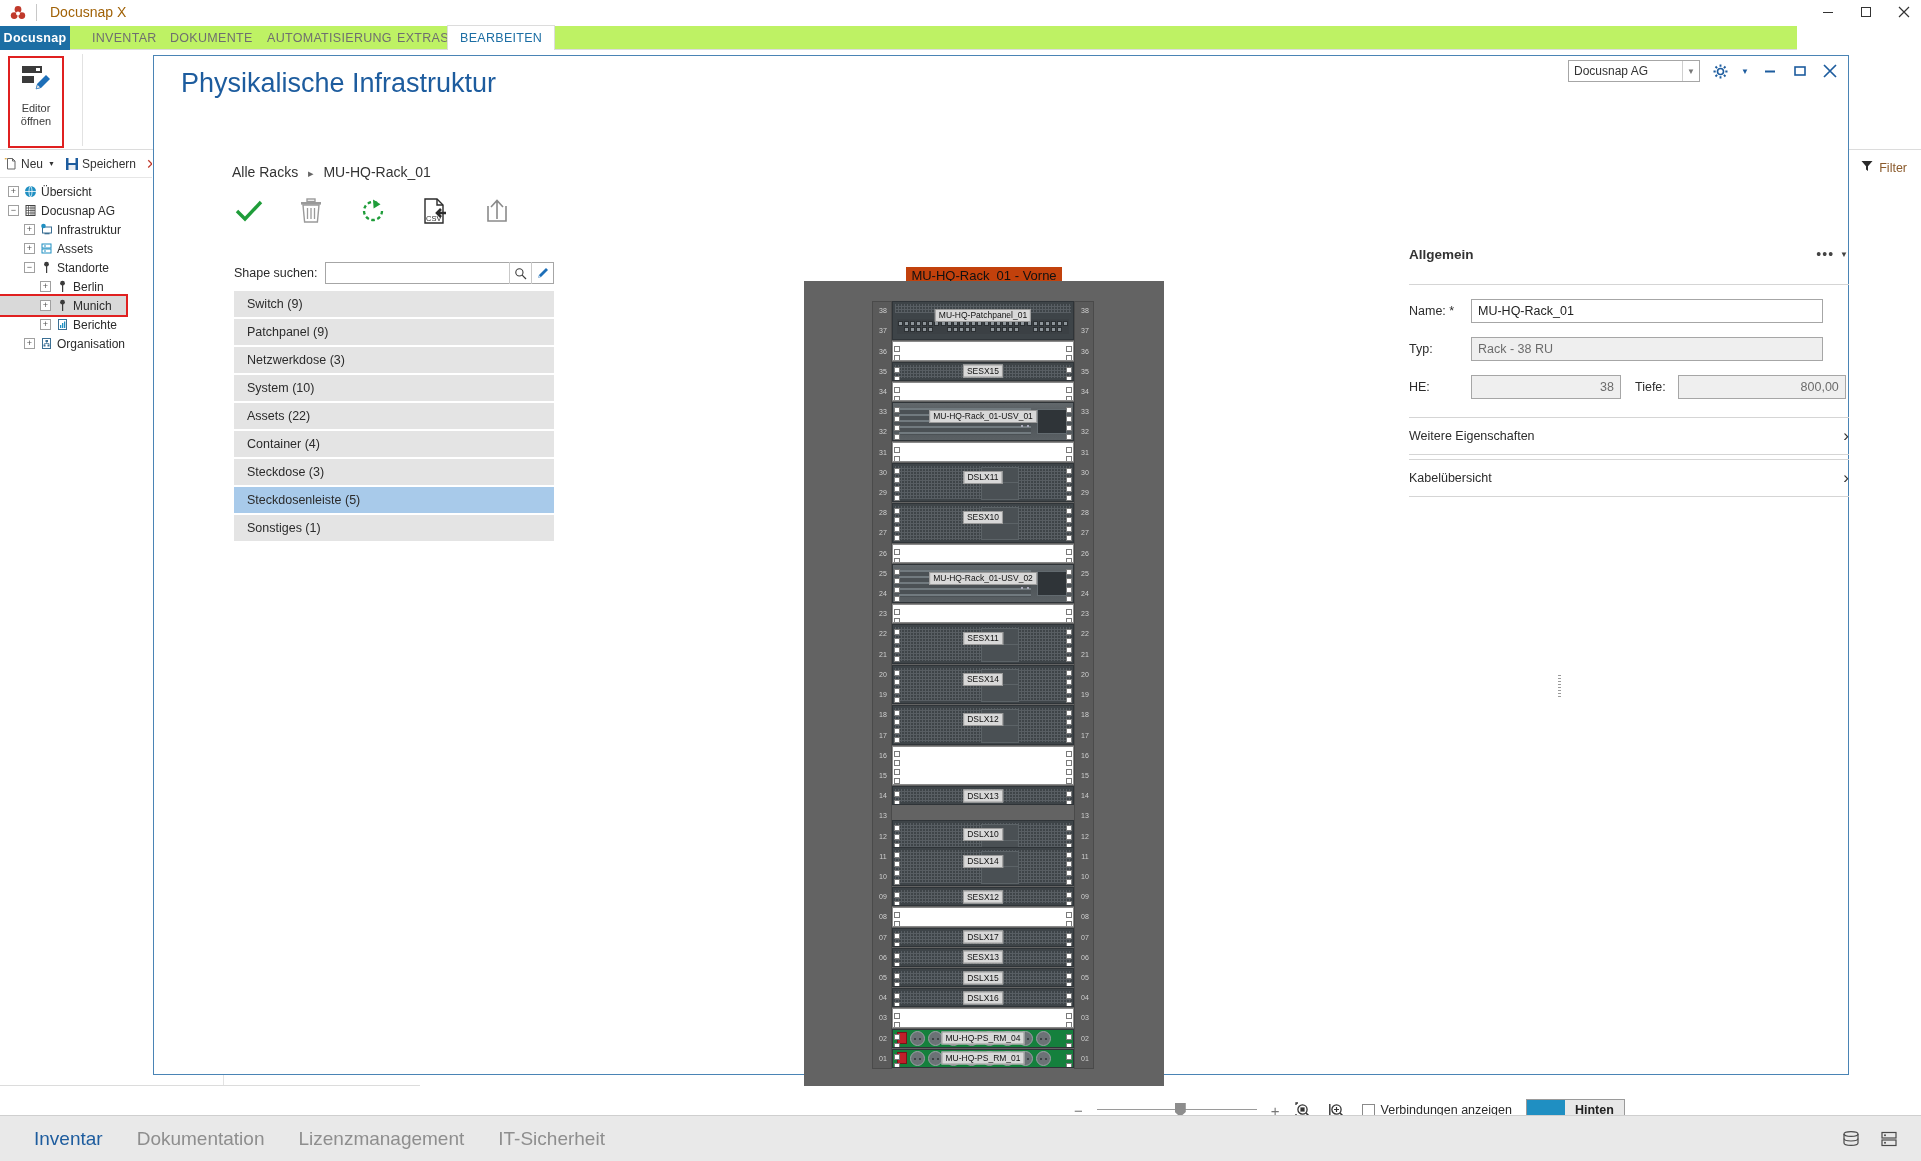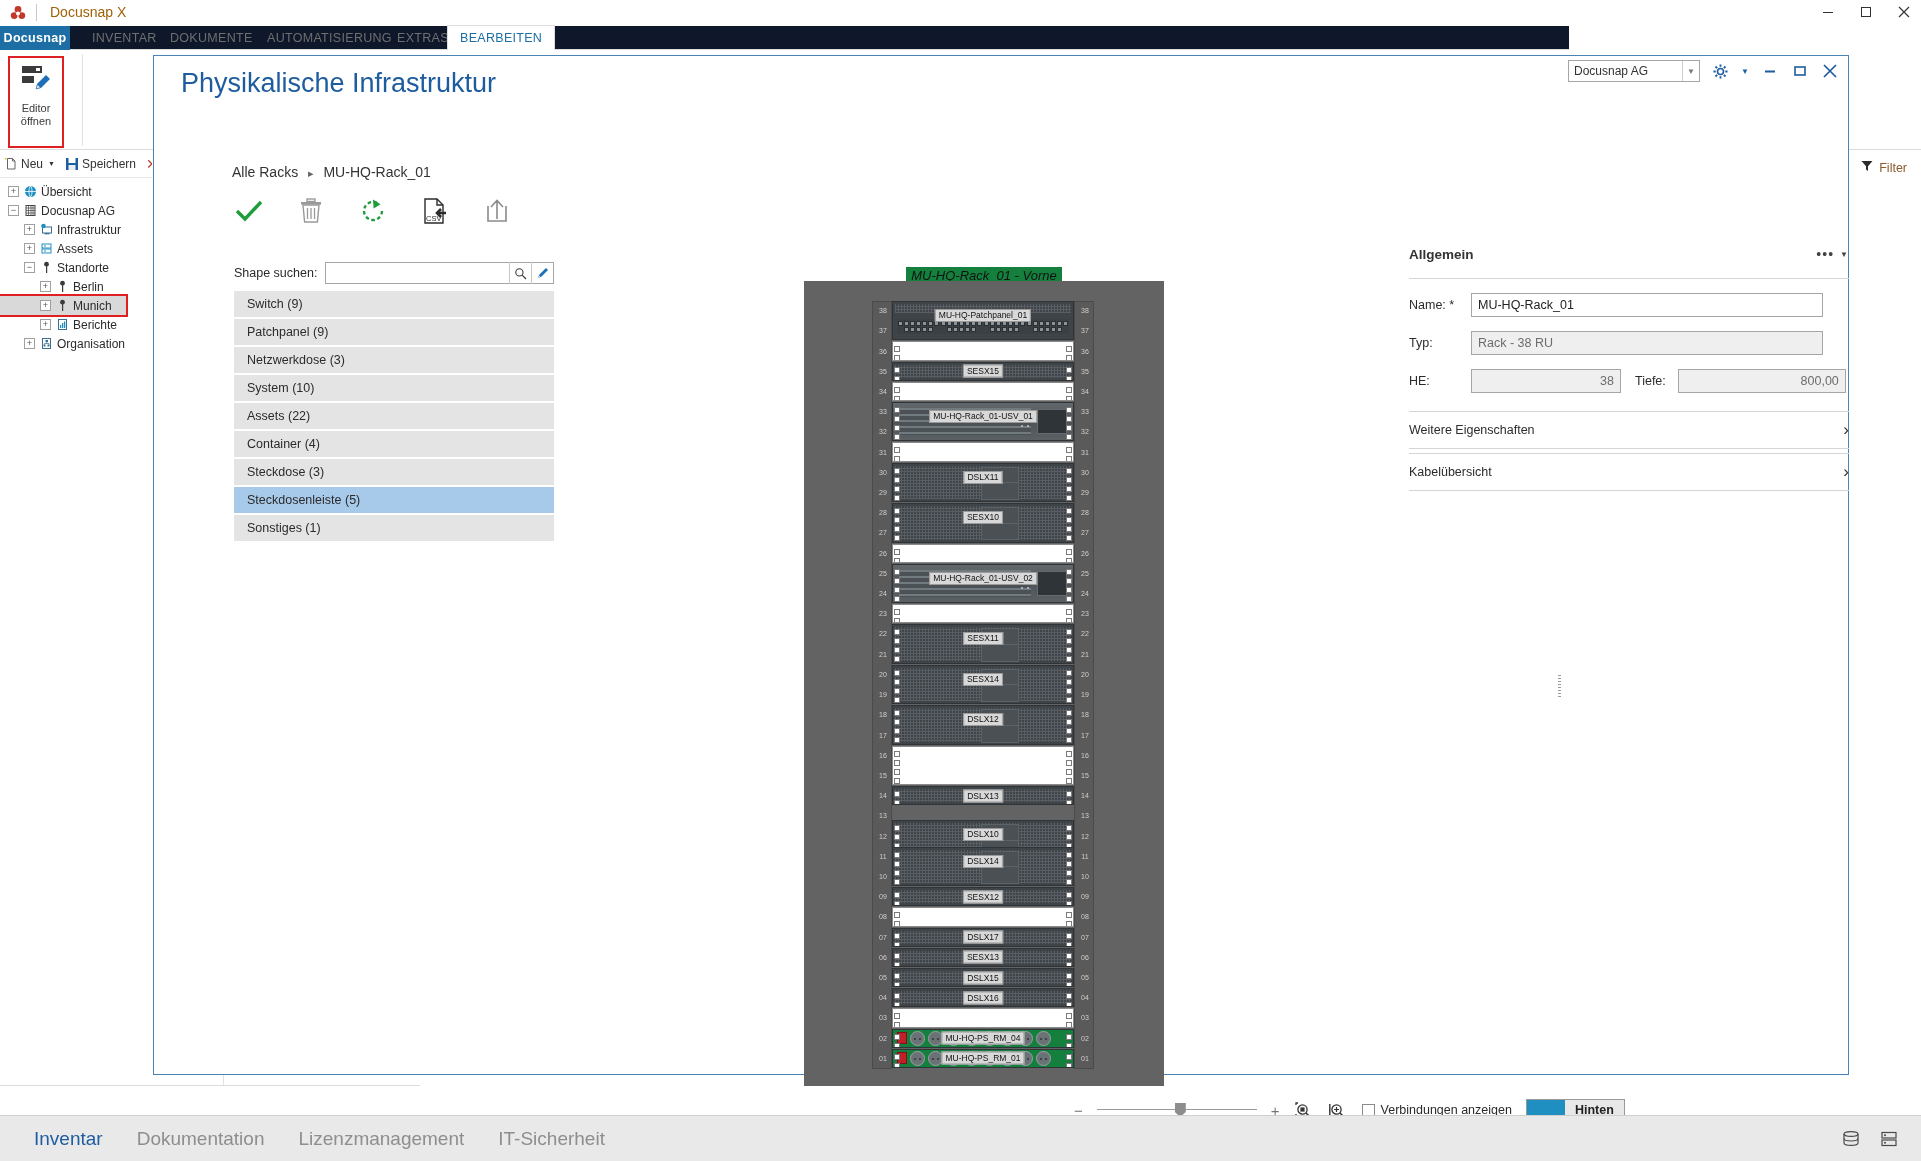--- a/index.html
+++ b/index.html
@@ -14,21 +14,21 @@
 
   
   .titlebar { position:absolute; left:0; top:0; width:1921px; height:26px; background:#fff; }
   .tb-logo { position:absolute; left:8px; top:3px; width:20px; height:20px; }
   .tb-sep  { position:absolute; left:36px; top:4px; width:1px; height:17px; background:#c8c8c8; }
   .tb-title{ position:absolute; left:50px; top:4px; font-size:14px; color:#a16207; }
   .tb-btns { position:absolute; right:6px; top:2px; display:flex; gap:16px; align-items:center; }
   .tb-btn  { width:22px; height:20px; display:flex; align-items:center; justify-content:center; color:#3b3b3b; font-size:14px; cursor:default; }
 
   
-  .ribbon { position:absolute; left:0; top:26px; width:1569px; height:24px; background:#0f172a; border-bottom:1px solid #dcdcdc; }
+  .ribbon { position:absolute; left:0; top:26px; width:1797px; height:24px; background:#bef264; border-bottom:1px solid #dcdcdc; }
   .rtab { position:absolute; top:0; height:24px; line-height:24px; padding:0 12px; font-size:12.5px; color:#6f6f6f; letter-spacing:.3px; cursor:default; white-space:nowrap;}
   .rtab.active-blue { background:#1c6ea4; color:#fff; font-weight:600; }
   .rtab.active-white{ background:#fff; color:#1c6ea4; border-left:1px solid #dcdcdc; border-right:1px solid #dcdcdc; border-top:1px solid #dcdcdc; height:25px;}
 
   
   .ribbonbody { position:absolute; left:0; top:50px; width:1921px; height:100px; background:#fff; border-bottom:1px solid #dcdcdc; }
   .edbtn { position:absolute; left:8px; top:6px; width:56px; height:92px; border:2px solid #e02020; display:flex; flex-direction:column; align-items:center; justify-content:flex-start; padding-top:6px; cursor:default;}
   .edbtn .lbl { font-size:11px; color:#3b3b3b; line-height:13px; text-align:center; margin-top:5px;}
   .rb-sep { position:absolute; left:82px; top:4px; width:1px; height:92px; background:#e2e2e2;}
 
@@ -66,21 +66,21 @@
   .sp-input { flex:1; height:22px; border:1px solid #a6a6a6; background:#fff; position:relative; display:flex; align-items:center;}
   .sp-input input { border:none; outline:none; width:100%; height:20px; font-size:12px; padding-left:4px; font-family:"Liberation Sans",sans-serif;}
   .sp-ibtn { width:22px; height:22px; border-left:1px solid #c9c9c9; display:flex; align-items:center; justify-content:center; flex:none; cursor:default;}
   .shape-list { margin-top:6px; }
   .shape-item { height:26px; line-height:26px; background:#e4e4e4; margin-bottom:2px; padding-left:13px; font-size:12.5px; color:#2b2b2b; cursor:default;}
   .shape-item.sel { background:#a8caea; }
 
   
   .rackstage { position:absolute; left:650px; top:225px; width:360px; height:805px; background:#636363; }
   .rack-caption { position:absolute; left:650px; top:212px; width:360px; text-align:center; font-size:13px; color:#111; }
-  .rack-caption span { background:#15803d; padding:1px 5px;font-style:italic;}
+  .rack-caption span { background:#c2410c; padding:1px 5px;}
   .rack-frame { position:absolute; left:68px; top:20px; width:222px; height:768px; background:#636363;}
   .rail { position:absolute; top:0; width:20px; height:768px; background:#5a5a5a; border:1px solid #4a4a4a;}
   .rail.left { left:0; } .rail.right { right:0; }
   .runum { position:absolute; width:20px; text-align:center; font-size:7px; color:#d0d0d0; font-family:"Liberation Sans",sans-serif;}
   .slotarea { position:absolute; left:20px; top:0; width:182px; height:768px;}
   .dev { position:absolute; left:0; width:182px; border:1px solid #2f3438; overflow:hidden; }
   .dev.dark { background:#3e4448; }
   .dev.empty { background:#ffffff; border:1px solid #8a8a8a;}
   .dev.usv { background:linear-gradient(180deg,#62686c 0%,#4e5458 50%,#5a6064 100%); }
   .dev.pdu { background:#15803d; }
@@ -100,21 +100,21 @@
   .ppblock { width:44px; height:15px; background:#3b4044; display:flex; flex-wrap:wrap; align-content:center; justify-content:center; gap:1px; padding:1px;}
   .ppport { width:5px; height:5px; background:#8d9499; border:1px solid #2c3033;}
   .socket { width:15px; height:15px; border-radius:50%; background:#6b7276; border:1px solid #9aa1a5; position:relative;}
   .socket::before,.socket::after{content:"";position:absolute;width:2px;height:2px;background:#2f3438;border-radius:50%;top:6px;}
   .socket::before{left:3px;} .socket::after{right:3px;}
   .pdurow { position:absolute; inset:1px; display:flex; align-items:center; gap:3px; padding-left:3px;}
   .pduswitch { width:10px; height:12px; background:#c0202a; border:1px solid #7a1218; flex:none;}
 
   
   .proppanel { position:absolute; left:1255px; top:190px; width:440px; }
-  .pp-head { display:flex; align-items:center; justify-content:space-between; border-bottom:1px solid #d5d5d5; padding-bottom:16px;}
+  .pp-head { display:flex; align-items:center; justify-content:space-between; border-bottom:1px solid #d5d5d5; padding-bottom:22px;}
   .pp-title { font-size:13.5px; font-weight:bold; color:#333;}
   .pp-dots { font-size:14px; color:#444; letter-spacing:1px; display:flex; align-items:center; gap:6px;}
   .pp-row { display:flex; align-items:center; margin-top:14px; }
   .pp-lbl { width:62px; font-size:12.5px; color:#2b2b2b; flex:none;}
   .pp-field { height:24px; border:1px solid #a6a6a6; background:#fff; font-size:12.5px; display:flex; align-items:center; padding:0 6px; color:#222;}
   .pp-field.ro { background:#efefef; color:#6c6c6c;}
   .pp-field.num { justify-content:flex-end;}
   .pp-link { margin-top:18px; border-top:1px solid #d5d5d5; border-bottom:1px solid #d5d5d5; height:38px; display:flex; align-items:center; justify-content:space-between; font-size:12.5px; color:#2b2b2b; cursor:default;}
   .chev { font-size:17px; color:#333; font-weight:300;}
 

